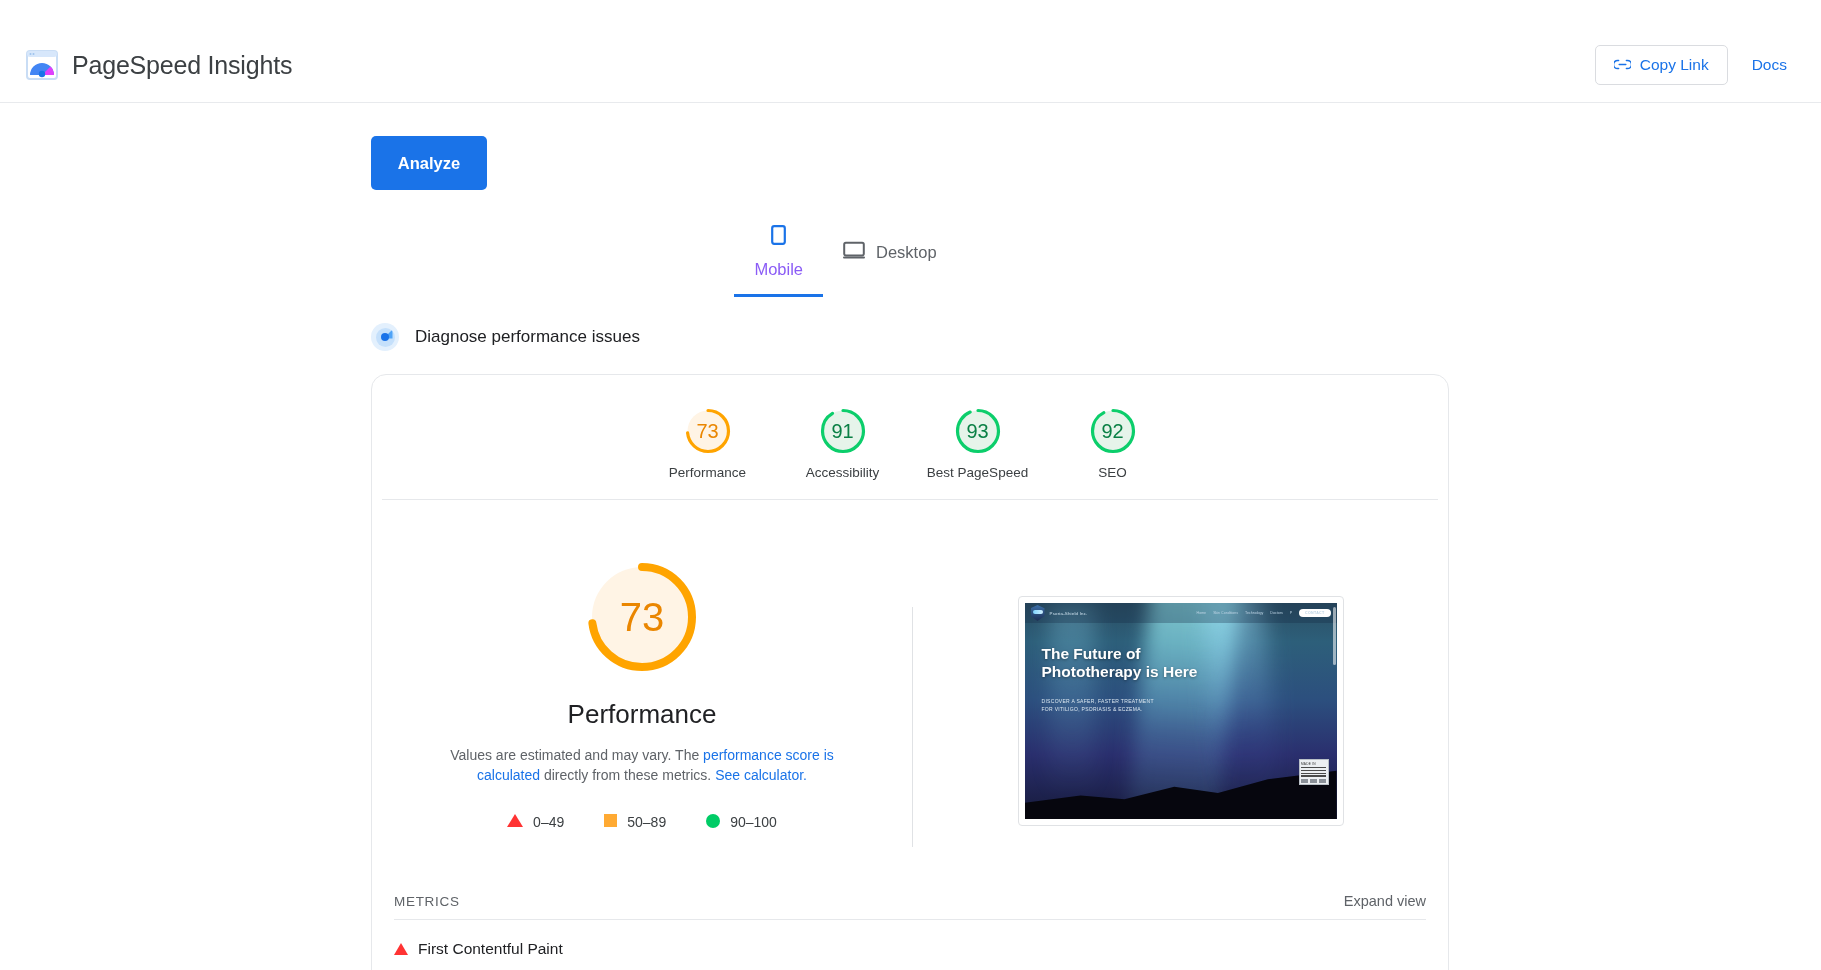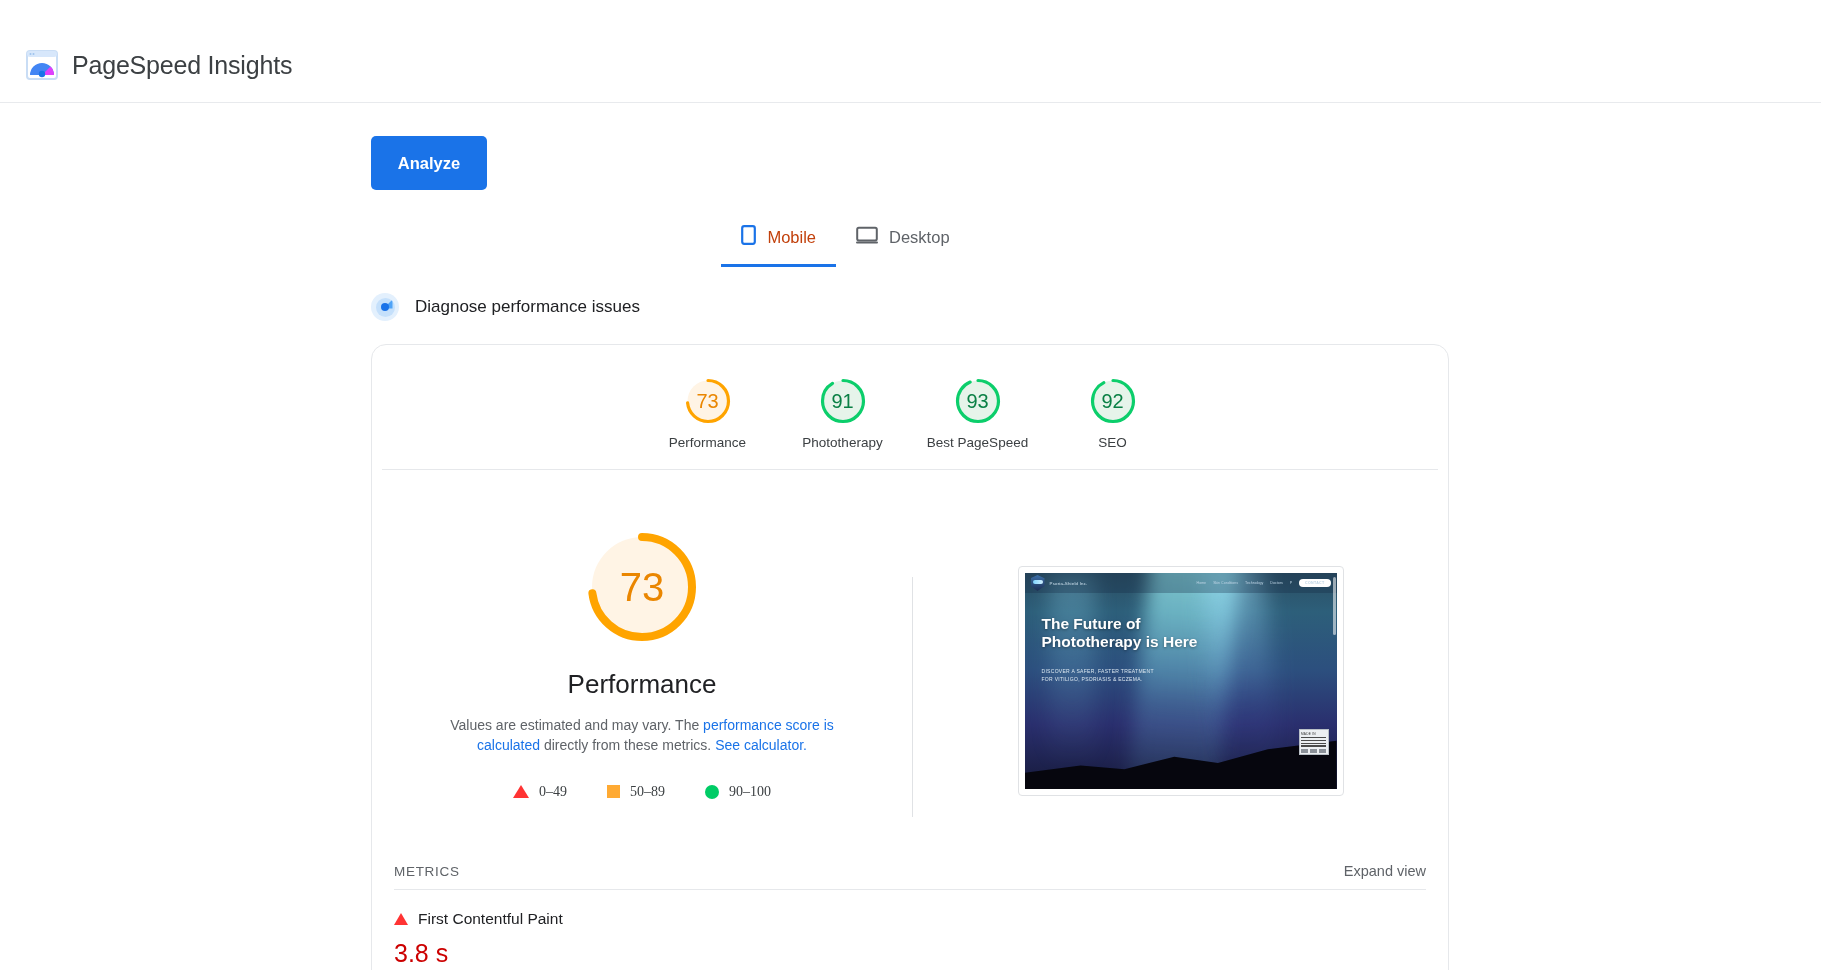--- a/index.html
+++ b/index.html
@@ -97,21 +97,21 @@
     padding-right: 130px;
   }
   .tab {
     display: flex; align-items: center; gap: 11px;
     padding: 8px 20px 15px 20px;
     font-size: 16.5px;
     color: #5f6368;
     cursor: pointer;
     border-bottom: 3px solid transparent;
   }
-  .tab.active { color: #c2410c; border-bottom-color: #1a73e8; }
+  .tab.active { color: #8b5cf6; border-bottom-color: #1a73e8; flex-direction: column; }
 
   
   .diagnose-row {
     display: flex; align-items: center; gap: 16px;
     padding-left: 371px;
     margin-top: 26px;
   }
   .diagnose-icon {
     width: 28px; height: 28px;
     border-radius: 50%;
@@ -191,21 +191,21 @@
     line-height: 1.42;
     color: #5f6368;
   }
   .perf-desc a { color: #1a73e8; text-decoration: none; cursor: pointer; }
   .legend {
     display: flex; align-items: center; gap: 40px;
     margin-top: 28px;
     font-size: 14px;
     color: #3c4043;
   }
-  .legend-item { display: flex; align-items: center; gap: 10px; font-family: Liberation Serif, serif; }
+  .legend-item { display: flex; align-items: flex-start; gap: 10px; }
   .tri {
     width: 0; height: 0;
     border-left: 8px solid transparent;
     border-right: 8px solid transparent;
     border-bottom: 13px solid #f33;
   }
   .sq { width: 13px; height: 13px; background: #fa3; }
   .cir { width: 14px; height: 14px; border-radius: 50%; background: #0c6; }
 
   .vdivider {
@@ -367,20 +367,31 @@
         <circle cx="4.5" cy="4" r="1" fill="#9fc4ee"></circle>
           <circle cx="7.5" cy="4" r="1" fill="#9fc4ee"></circle>
         <path d="M4 25 A12 12 0 0 1 28 25 Z" fill="#4285f4"></path>
         <path d="M16 25 L28 25 A12 12 0 0 0 24.5 16.5 Z" fill="#e040fb"></path>
         <circle cx="16" cy="24" r="3.2" fill="#1a73e8"></circle>
       </svg>
     </span>
     <span class="brand-title">PageSpeed Insights</span>
   </div>
 
+  <div class="header-right">
+    <button class="copy-link-btn">
+      <span>
+        <svg width="17" height="11" viewBox="0 0 17 11" fill="none">
+          <path d="M5.2 5.5h6.6M4.6 1.4h-1A4.1 4.1 0 0 0 3.6 9.6h1M12.4 1.4h1a4.1 4.1 0 0 1 0 8.2h-1" stroke="#1a73e8" stroke-width="1.5" stroke-linecap="round"></path>
+        </svg>
+      </span>
+      <span>Copy Link</span>
+    </button>
+    <a class="docs-link">Docs</a>
+  </div>
 </div>
 
 <div class="url-row">
   <button class="analyze-btn">Analyze</button>
 </div>
 
 <div class="tabs">
   <div class="tab active">
     <span>
       <svg width="15" height="20" viewBox="0 0 15 20">
@@ -424,21 +435,21 @@
     </div>
 
     <div class="score-item">
       <span class="mini-gauge">
         <svg width="50" height="50" viewBox="0 0 50 50">
           <circle cx="25" cy="25" r="20.5" fill="#e6f4ea"></circle>
           <circle cx="25" cy="25" r="20.5" fill="none" stroke="#0cce6b" stroke-width="3.2" stroke-linecap="round" stroke-dasharray="117 112"></circle>
         </svg>
         <span style="color:#0a8045">91</span>
       </span>
-      <span class="score-label">Phototherapy</span>
+      <span class="score-label">Accessibility</span>
     </div>
 
     <div class="score-item">
       <span class="mini-gauge">
         <svg width="50" height="50" viewBox="0 0 50 50">
           <circle cx="25" cy="25" r="20.5" fill="#e6f4ea"></circle>
           <circle cx="25" cy="25" r="20.5" fill="none" stroke="#0cce6b" stroke-width="3.2" stroke-linecap="round" stroke-dasharray="120 109"></circle>
         </svg>
         <span style="color:#0a8045">93</span>
       </span>

